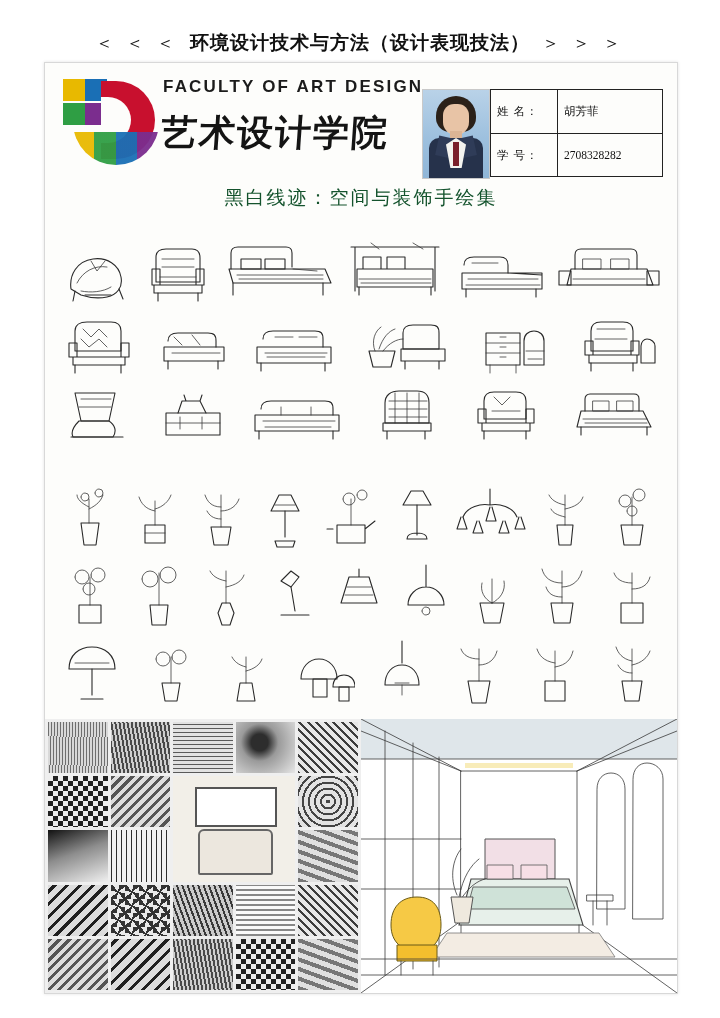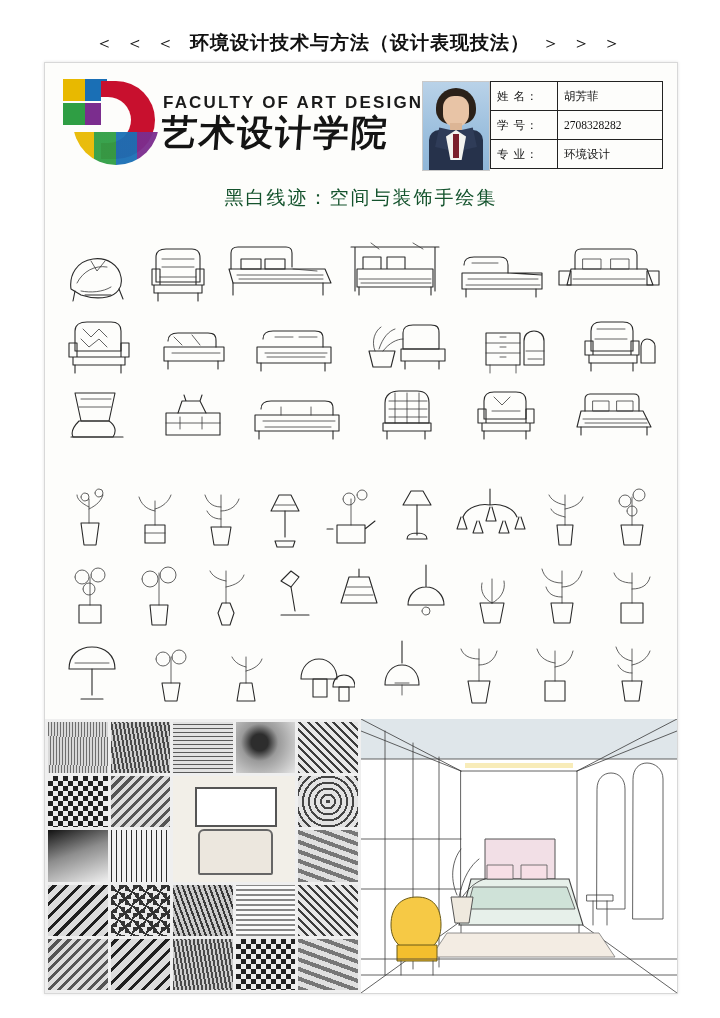--- a/index.html
+++ b/index.html
@@ -101,21 +101,21 @@
     width: 86px;
     height: 46px;
     border-radius: 0 0 86px 86px;
     background: linear-gradient(90deg,#e8b900 0%, #e8b900 25%, #2f9e44 25%, #2f9e44 50%, #1a6fb5 50%, #1a6fb5 75%, #7b2d8e 75%, #7b2d8e 100%);
     clip-path: polygon(0 28%, 100% 28%, 100% 100%, 0 100%);
     opacity: .95;
   }
   .logo-en {
     position: absolute;
     left: 100px;
-    top: 16px;
+    top: 0;
     font-family: "Liberation Sans", sans-serif;
     font-size: 17px;
     letter-spacing: 2.2px;
     color: #1b1b1b;
     font-weight: 700;
     white-space: nowrap;
   }
   .logo-cn {
     position: absolute;
     left: 98px;
@@ -125,21 +125,21 @@
     font-weight: 700;
     color: #141414;
     letter-spacing: 2px;
     white-space: nowrap;
     transform: skewX(-4deg);
   }
 
   
   .info-card {
     position: absolute;
-    top: 18px;
+    top: 26px;
     right: 14px;
     display: flex;
     align-items: stretch;
     height: 88px;
   }
   .photo {
     width: 66px;
     height: 88px;
     background: linear-gradient(180deg,#b9d2e8 0%, #9dc0de 55%, #8fb6d8 100%);
     position: relative;
@@ -391,24 +391,20 @@
       <table class="info-table">
         <tbody>
             <tr>
           <td class="k">姓 名：</td>
           <td class="v">胡芳菲</td>
         </tr>
         <tr>
           <td class="k">学 号：</td>
           <td class="v">2708328282</td>
         </tr>
-        <tr>
-          <td class="k">专 业：</td>
-          <td class="v">环境设计</td>
-        </tr>
       </tbody>
         </table>
     </div>
 
     <div class="main-title">黑白线迹：空间与装饰手绘集</div>
 
     <div class="sketch-band band-furniture">
 
       <div class="sk-row">
         <div class="sk">

